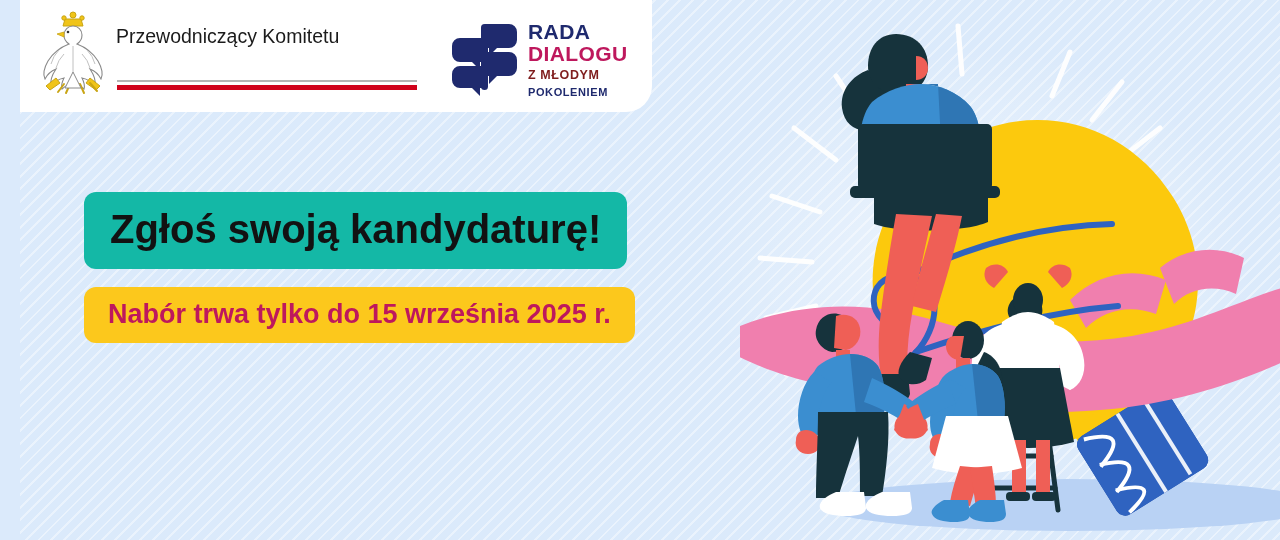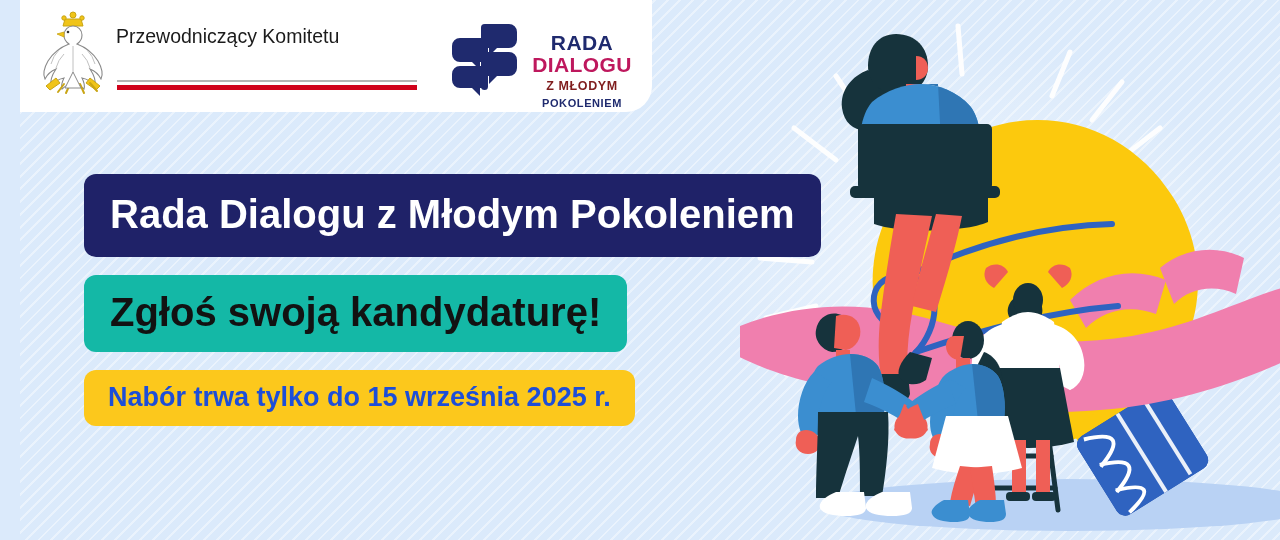--- a/index.html
+++ b/index.html
@@ -49,42 +49,42 @@
   .rule-grey{
     position:absolute;left:97px;top:80px;width:300px;height:2px;background:#b4b4b4;
   }
   .rule-red{
     position:absolute;left:97px;top:85px;width:300px;height:5px;background:#d0021b;
   }
   .rdmp-logo{
     position:absolute;left:428px;top:16px;width:186px;height:82px;
   }
   .rdmp-mark{position:absolute;left:0;top:2px;width:74px;height:78px;}
-  .rdmp-words{position:absolute;left:80px;top:16px;width:108px;text-align:center;}
+  .rdmp-words{position:absolute;left:80px;top:5px;width:108px;}
   .rdmp-l1{font-size:21px;font-weight:bold;color:#1f2a6e;letter-spacing:.4px;line-height:22px;}
   .rdmp-l2{font-size:21px;font-weight:bold;color:#be185d;letter-spacing:.4px;line-height:22px;}
   .rdmp-l3{font-size:12.5px;font-weight:bold;color:#7f1d1d;letter-spacing:.6px;line-height:17px;margin-top:2px;}
   .rdmp-l4{font-size:11px;font-weight:bold;color:#1f2a6e;letter-spacing:.6px;line-height:17px;}
 
   
   .banner-stack{position:absolute;left:64px;top:174px;}
   .pill{
     display:inline-block;border-radius:12px;white-space:nowrap;
     font-family:"Liberation Sans",sans-serif;font-weight:bold;
   }
   .pill-navy{
     background:#1f2268;color:#ffffff;
     font-size:40px;padding:18px 26px 20px 26px;
   }
   .pill-white{
     background:#14b8a6;color:#121212;
     font-size:40px;padding:15px 26px 17px 26px;margin-top:18px;
   }
   .pill-yellow{
-    background:#fcc81c;color:#1d4ed8;
+    background:#fcc81c;color:#be185d;
     font-size:27px;padding:12px 24px 13px 24px;margin-top:18px;text-align:right;
   }
 
   
   .illustration{position:absolute;right:0;top:0;width:560px;height:540px;}
   svg{display:block;}
 </style>
 </head>
 <body>
 
@@ -309,18 +309,17 @@
       <div class="rdmp-words">
         <div class="rdmp-l1">RADA</div>
         <div class="rdmp-l2">DIALOGU</div>
         <div class="rdmp-l3">Z MŁODYM</div>
         <div class="rdmp-l4">POKOLENIEM</div>
       </div>
     </div>
   </div>
 
   <div class="banner-stack">
-    <div><span class="pill pill-navy">Rada Dialogu z Młodym Pokoleniem</span></div>
     <div><span class="pill pill-white">Zgłoś swoją kandydaturę!</span></div>
     <div><span class="pill pill-yellow">Nabór trwa tylko do 15 września 2025 r.</span></div>
   </div>
 
 </div>
 
 </body></html>

